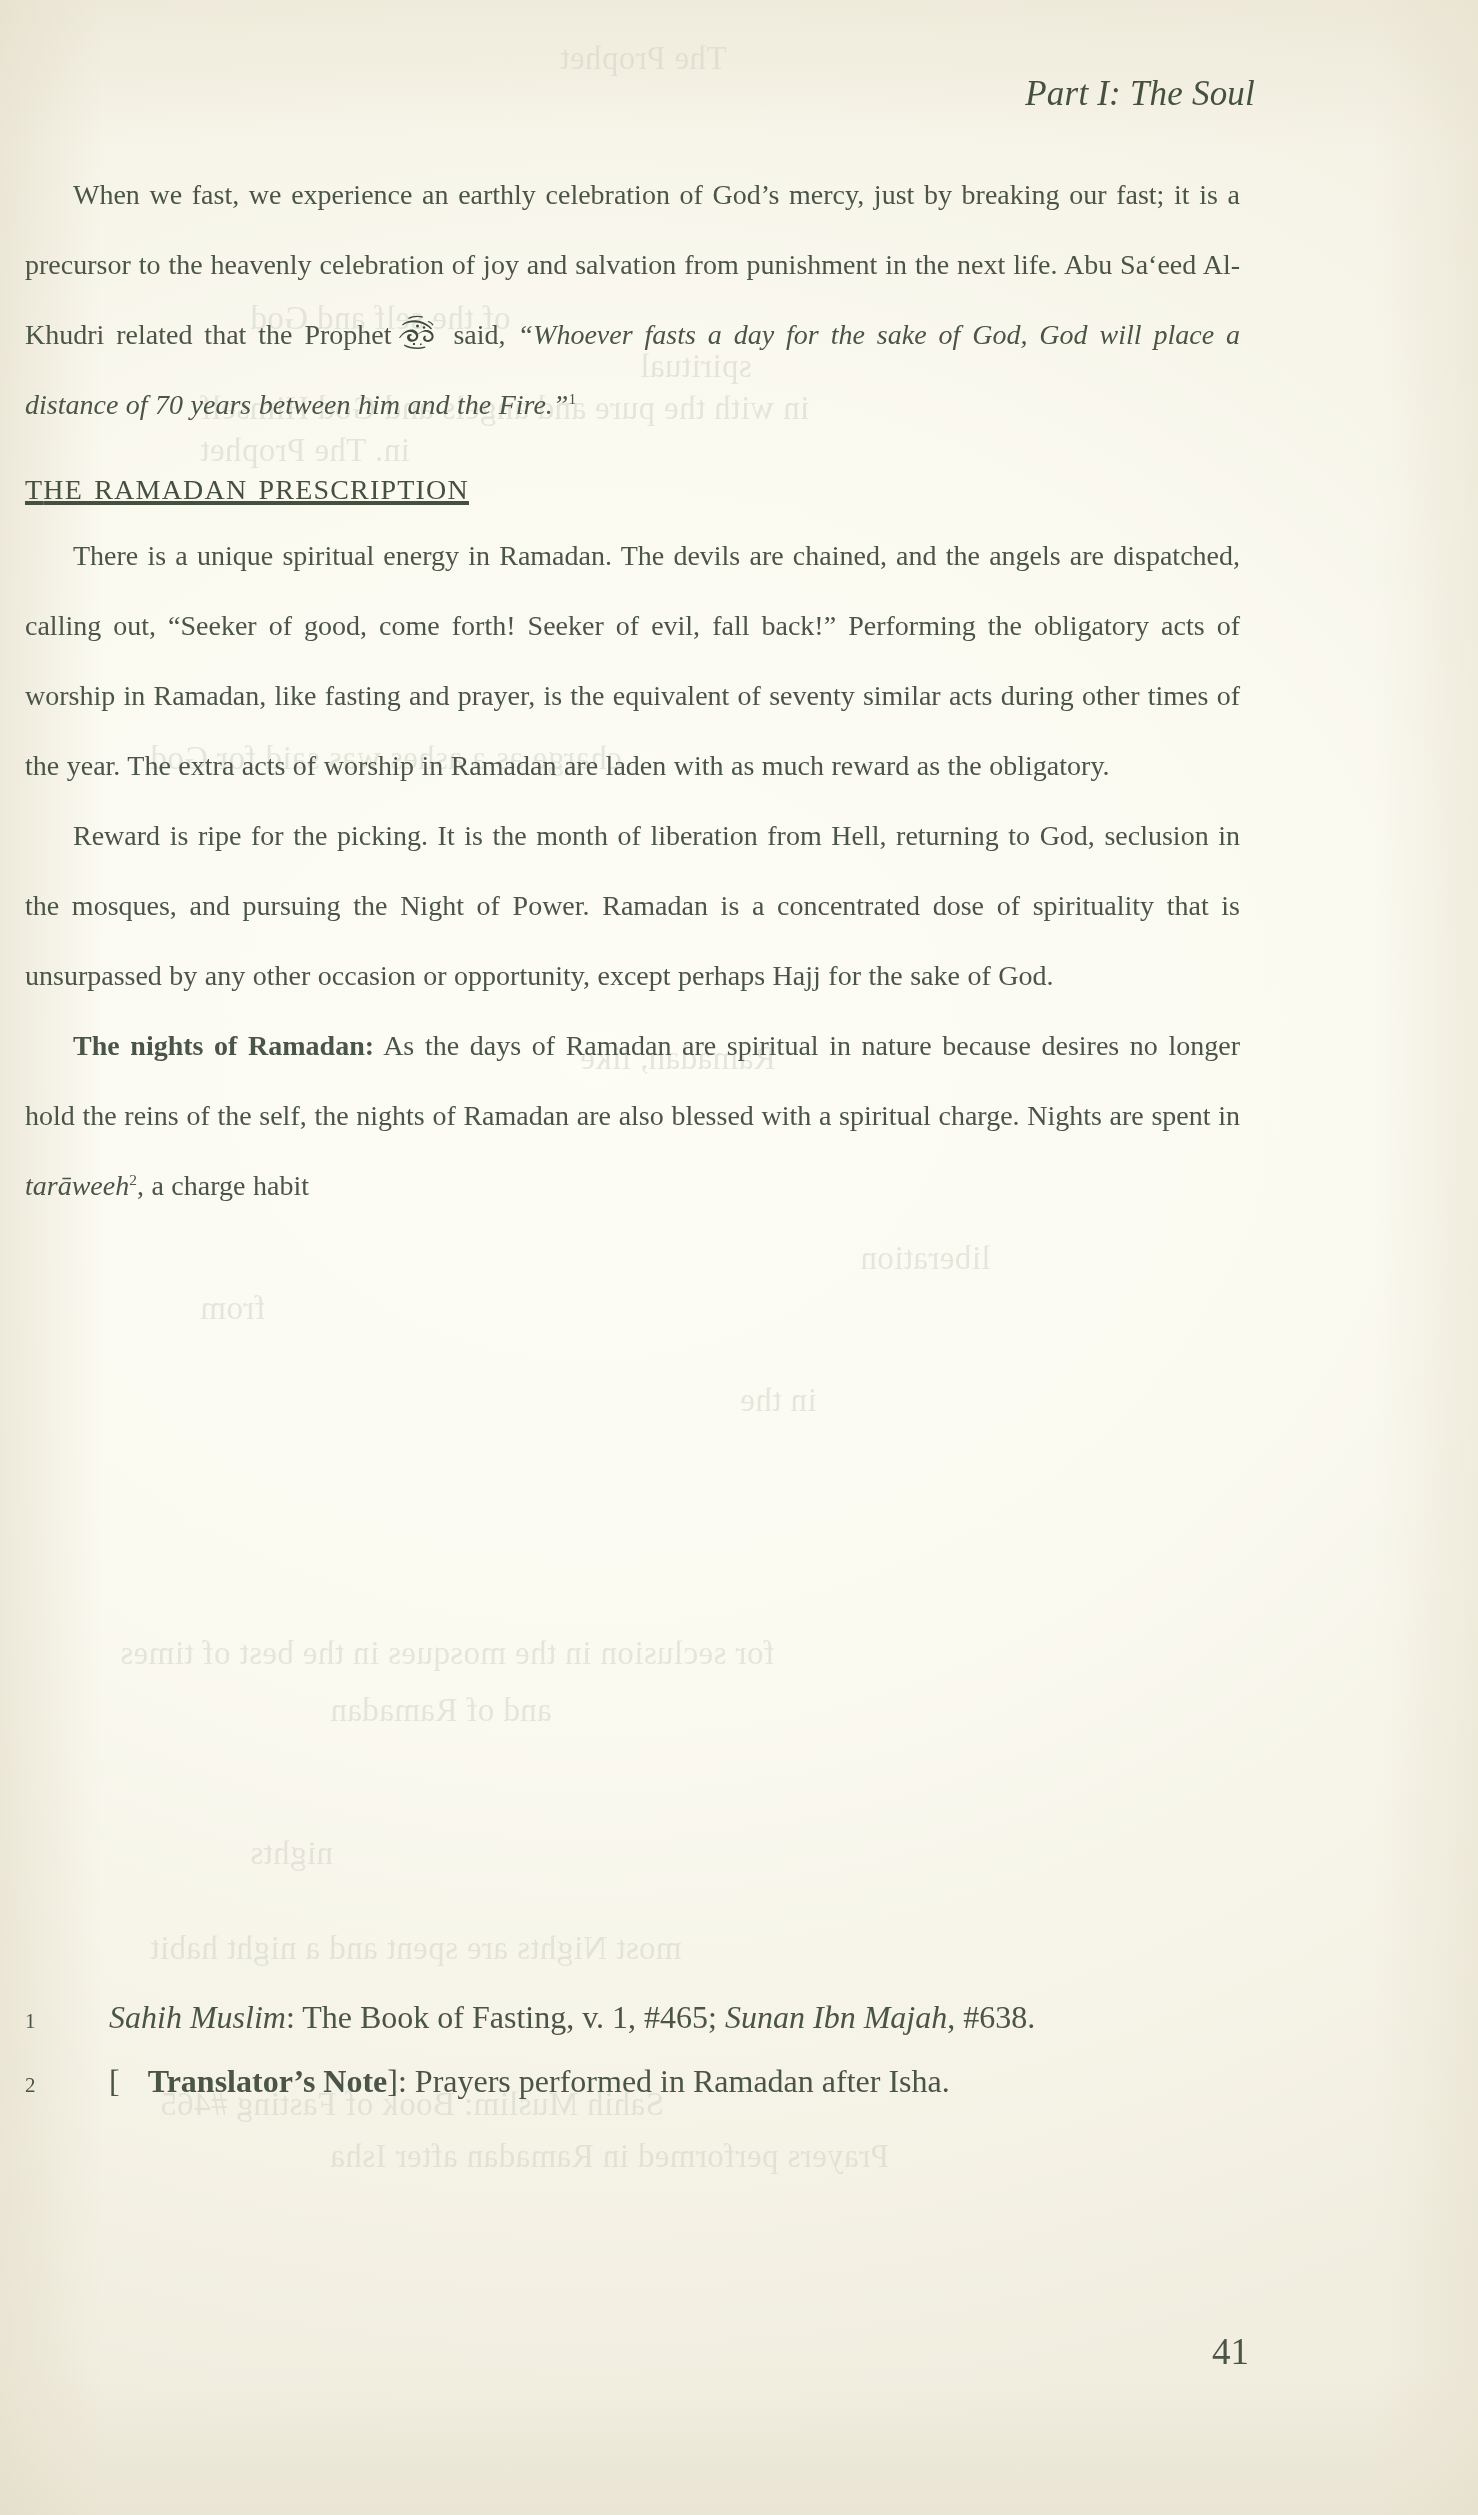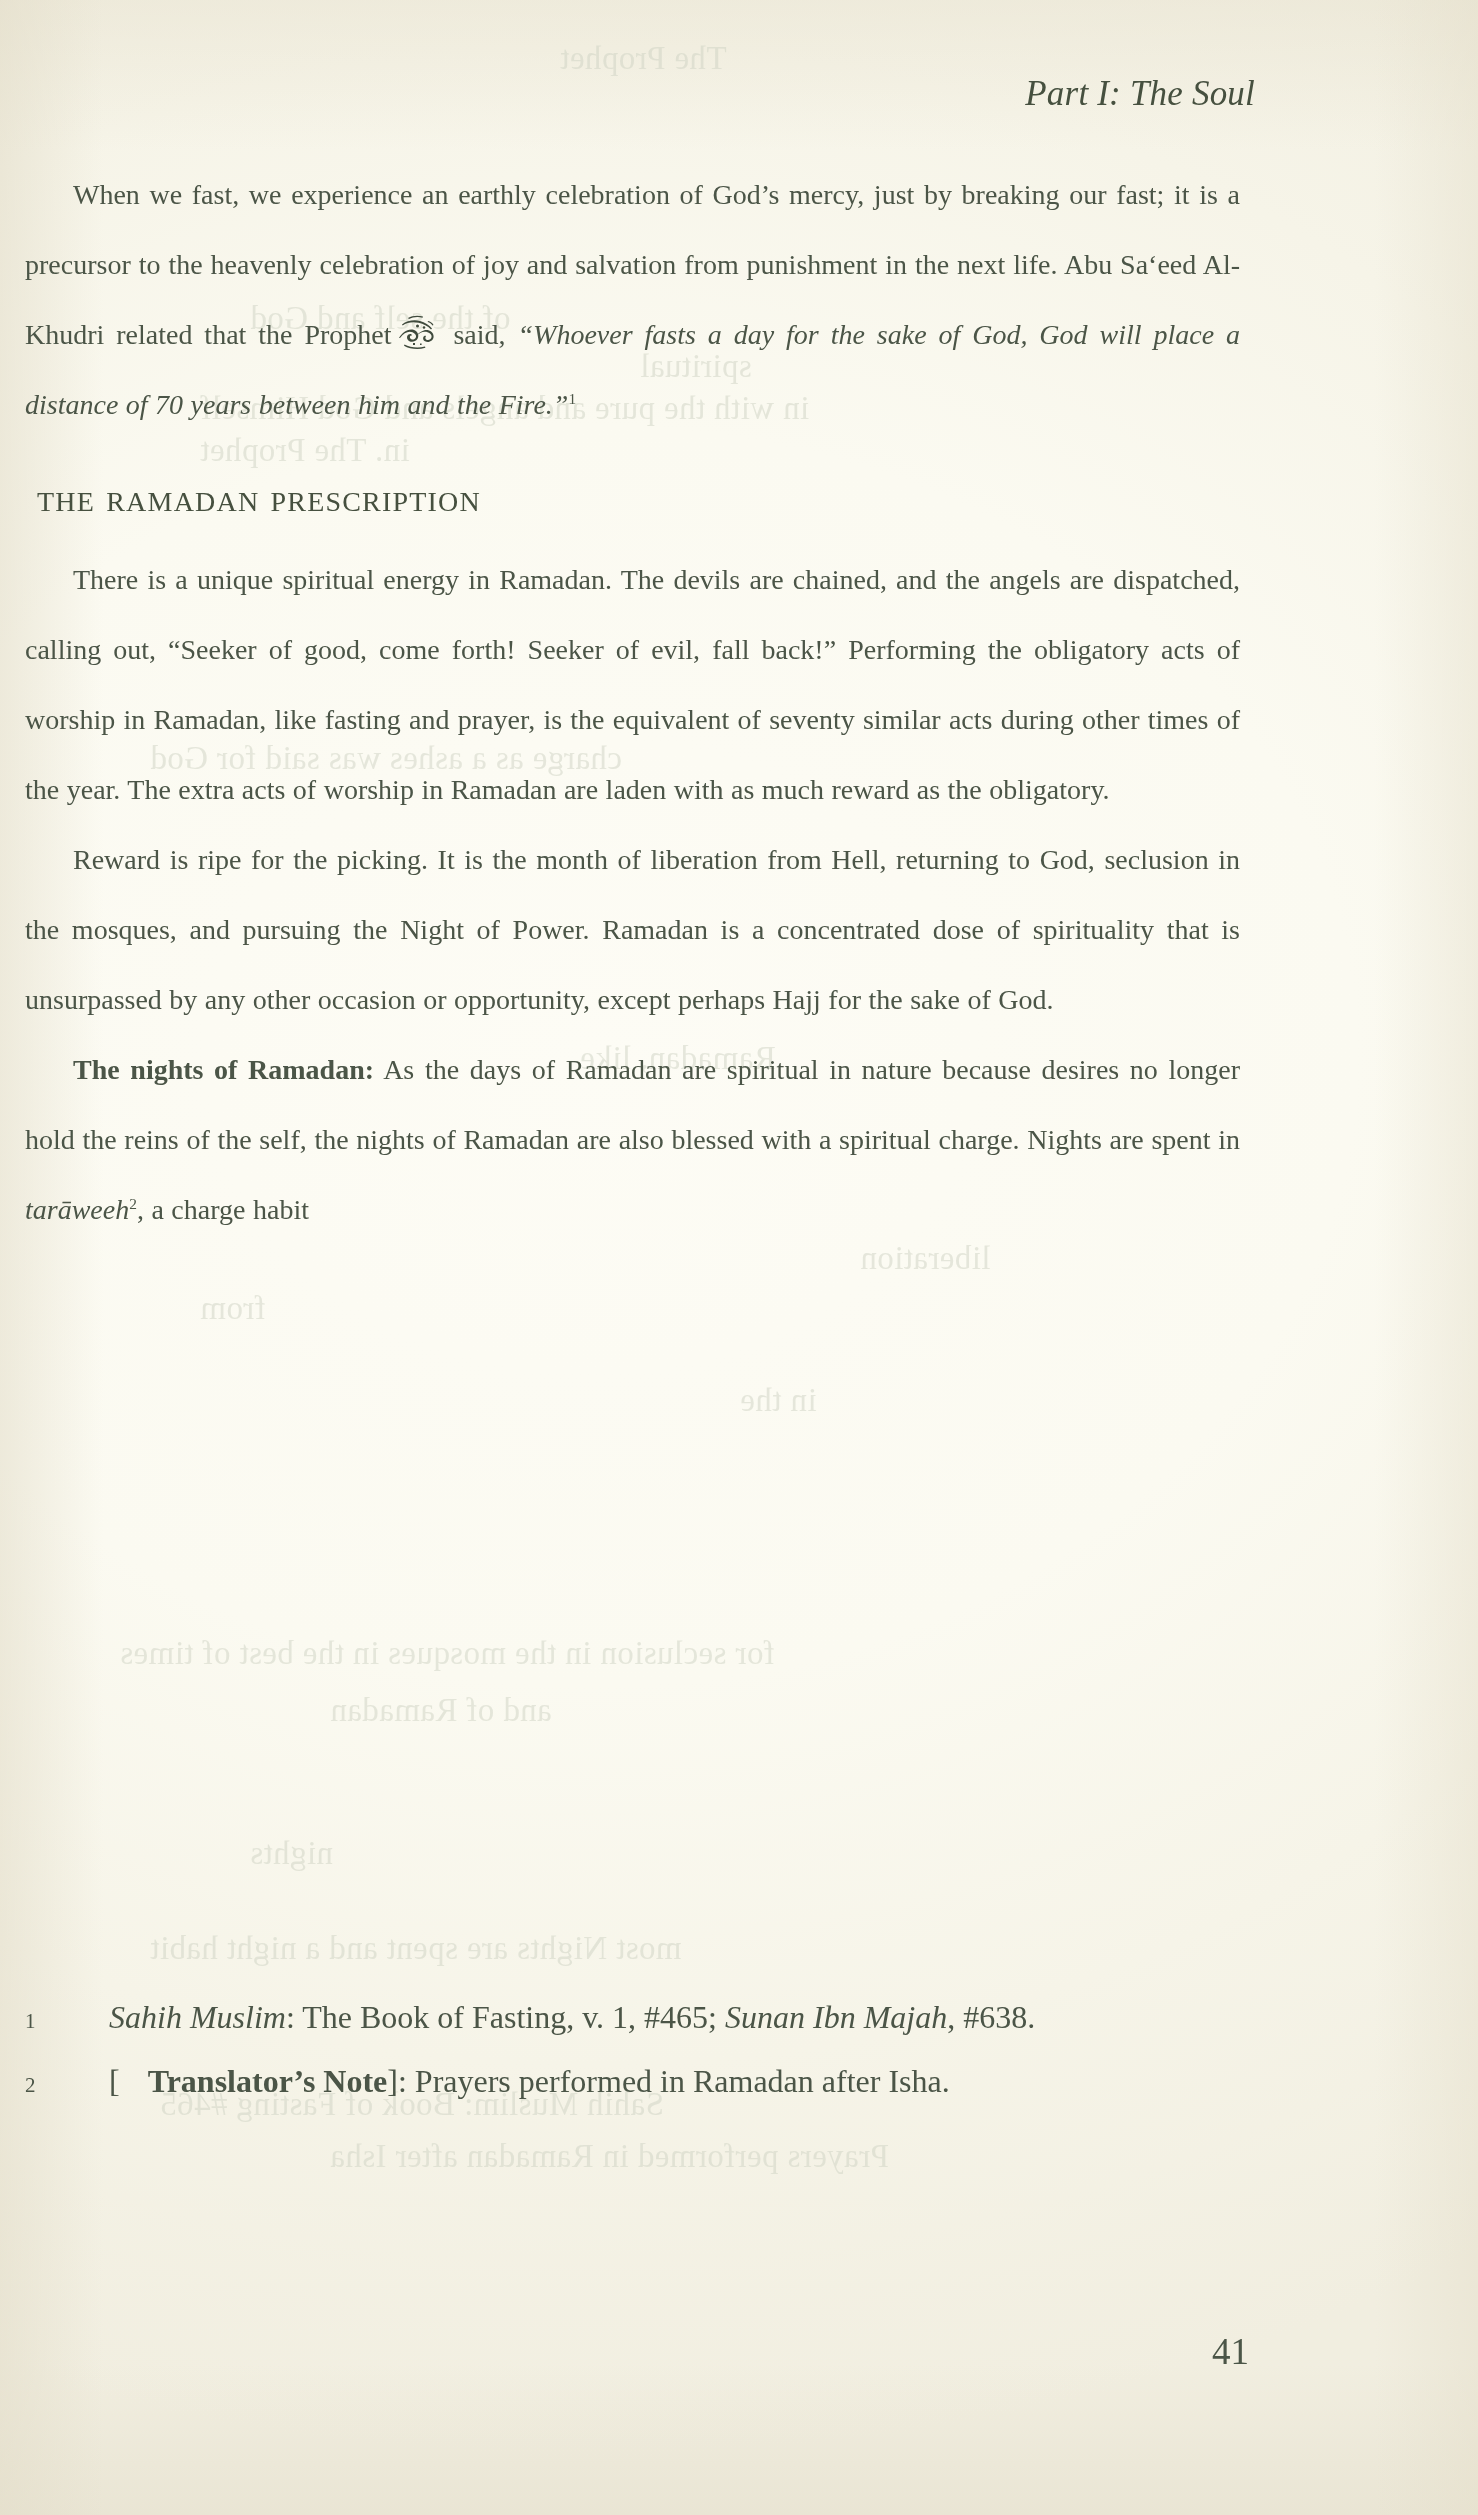--- a/index.html
+++ b/index.html
@@ -105,28 +105,29 @@
     position: relative;
     width: 42px;
     height: 40px;
     vertical-align: -8px;
     margin: 0 4px;
   }
   .salawat svg { display: block; }
 
   
   h2.section-heading {
-    margin: 12px;
+    margin: 0;
     padding: 22px 0 12px 0;
     font-size: 40px;
     font-weight: normal;
     font-variant: small-caps;
     text-transform: lowercase;
     letter-spacing: 1.2px;
     color: #46503f;
+    text-decoration: underline;
   }
   h2.section-heading::first-letter { font-size: 1em; }
 
   
   .footnotes {
     position: absolute;
     left: 0;
     top: 1990px;
     width: 1215px;
     color: #4b5547;

